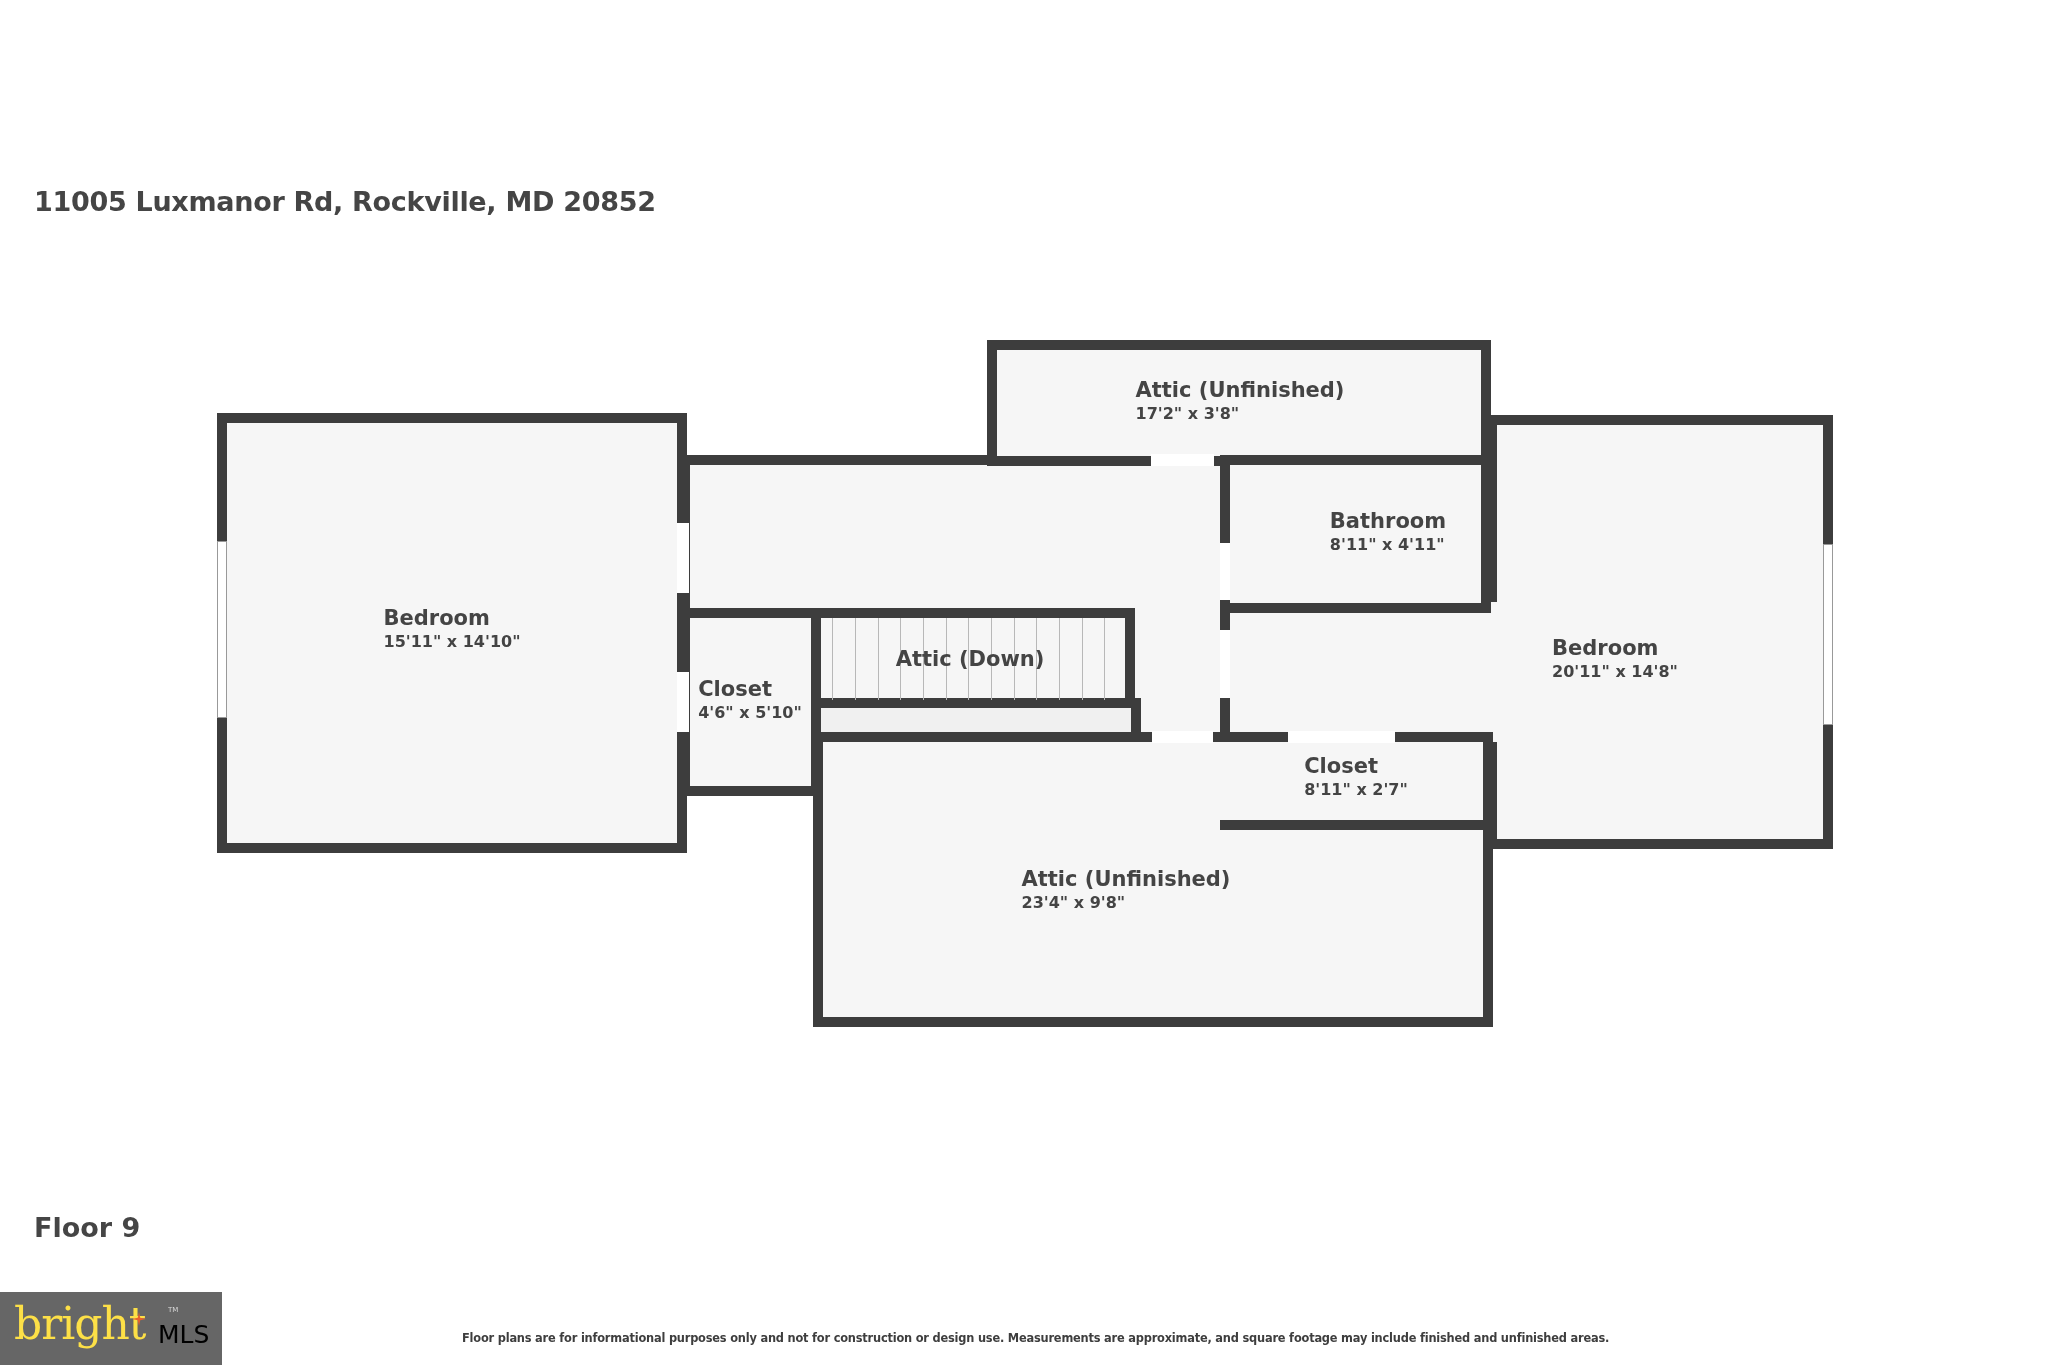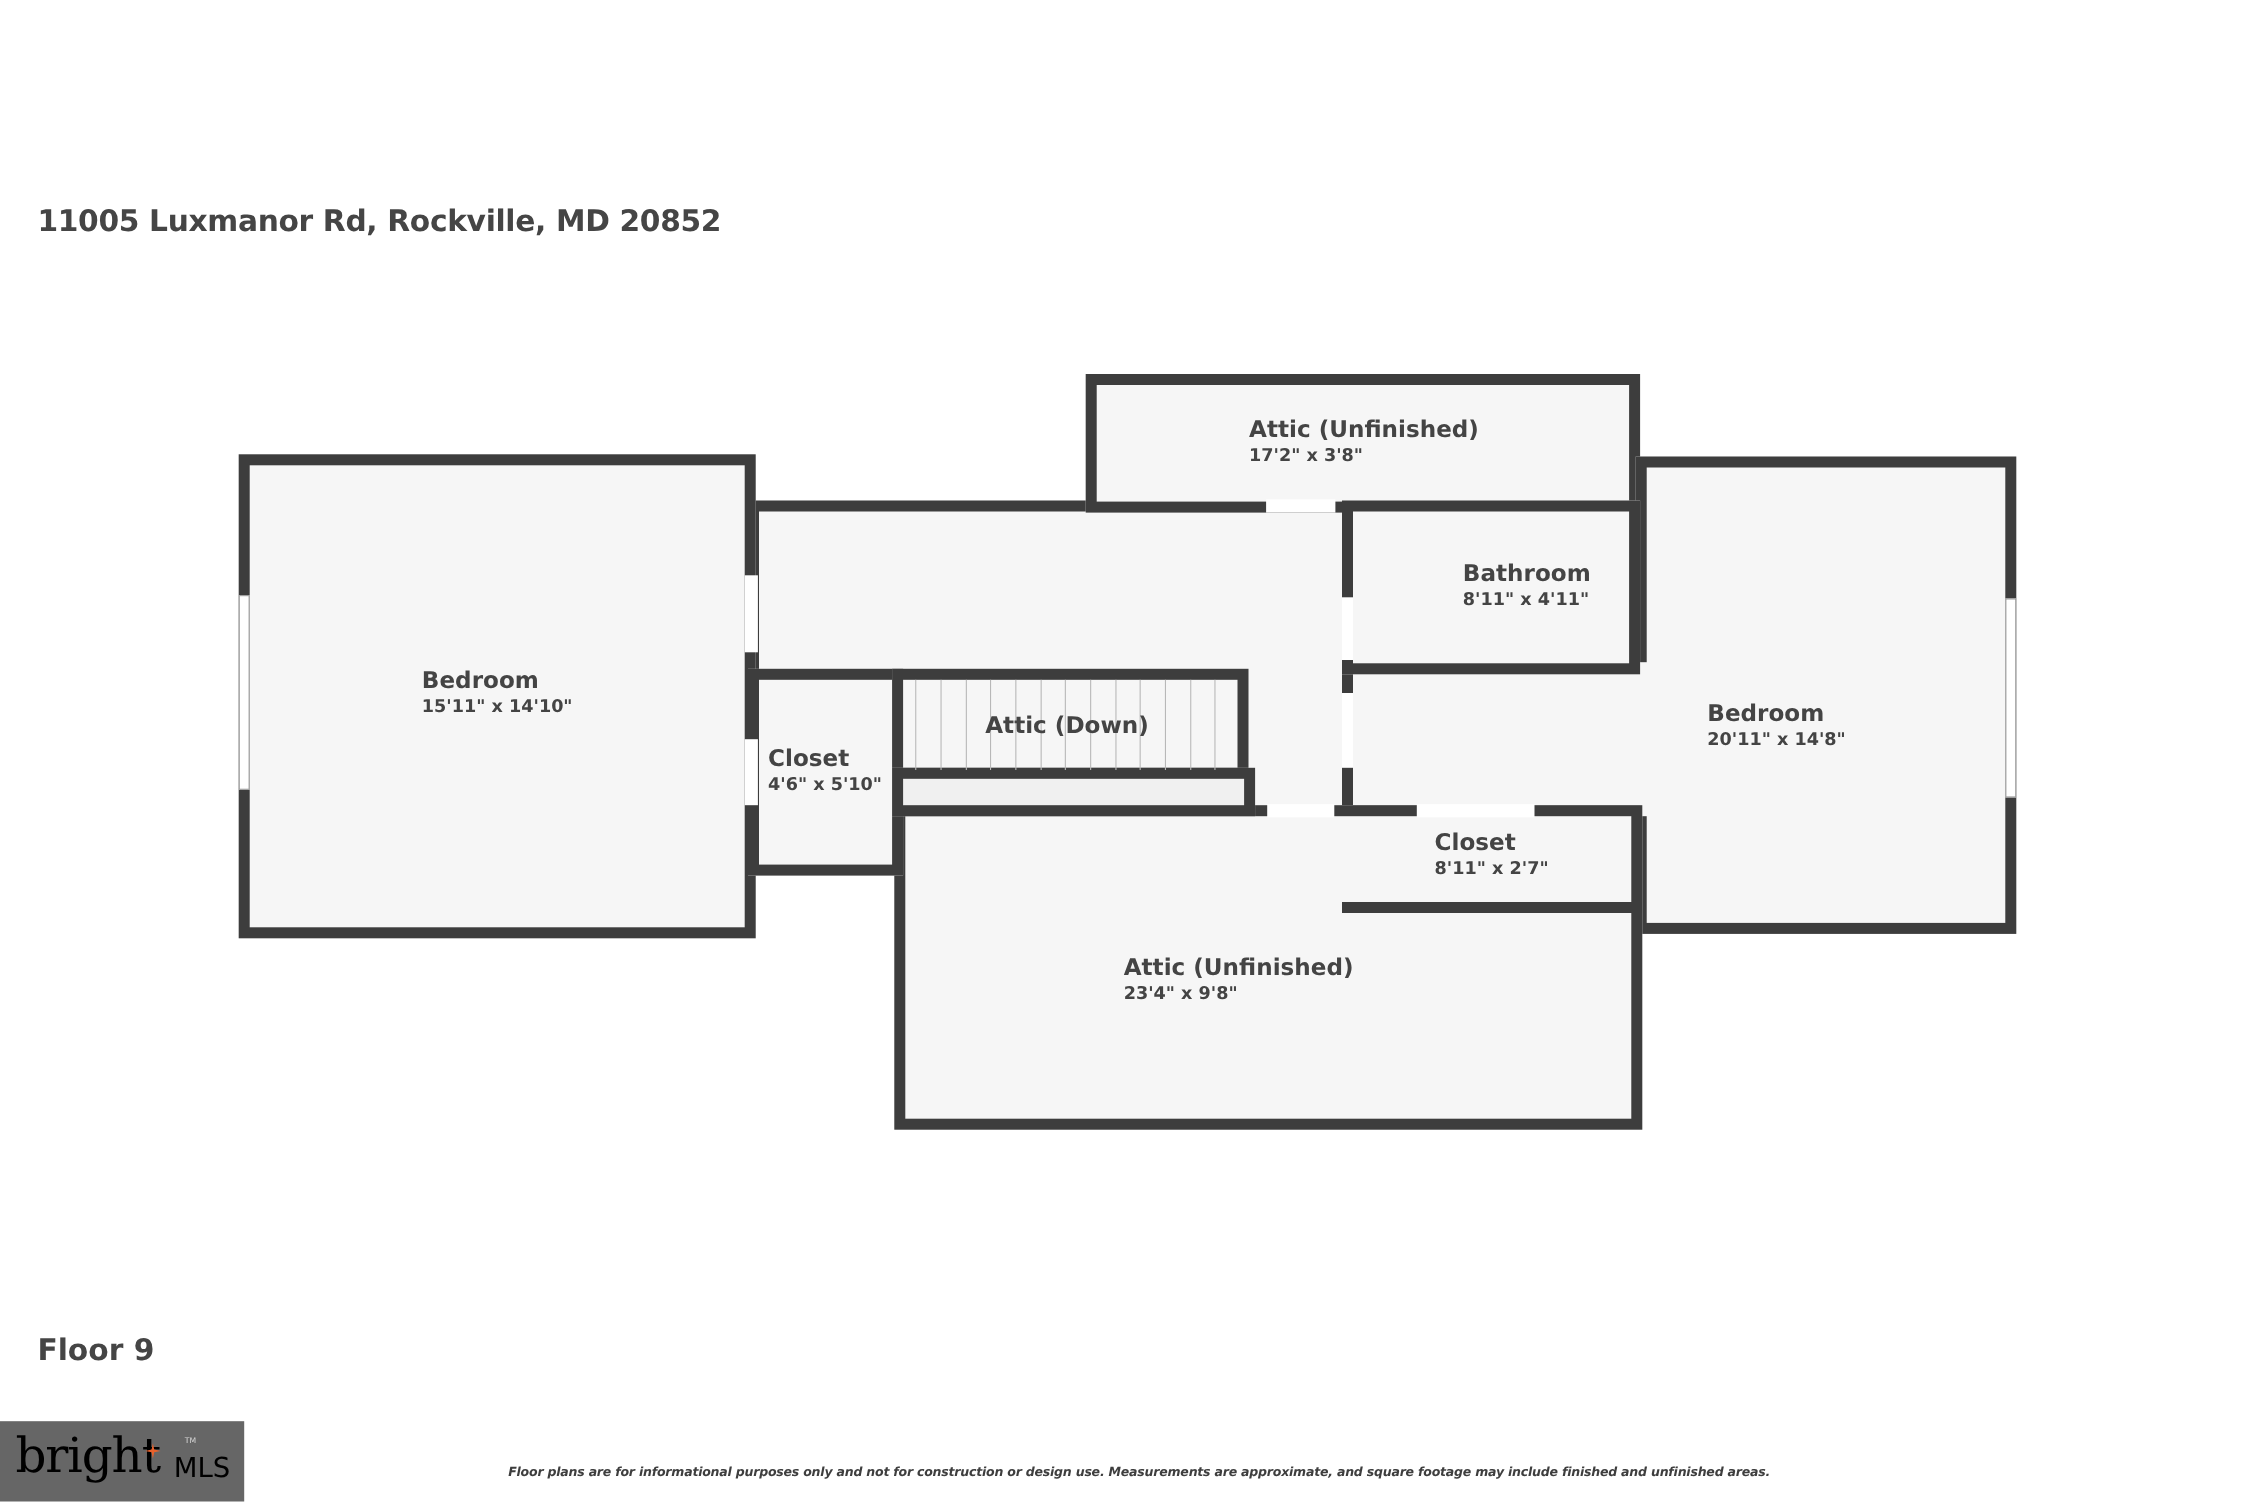--- a/index.html
+++ b/index.html
@@ -2,23 +2,23 @@
 <html><head>
 <meta charset="utf-8">
 <style>
   html, body { margin: 0; padding: 0; }
   body {
     width: 2048px; height: 1365px; position: relative; overflow: hidden;
     background: #ffffff; font-family: "DejaVu Sans", "Liberation Sans", sans-serif; color: #444444;
   }
   .title { position: absolute; left: 34px; top: 186px; font-size: 27px; font-weight: bold; color: #454545; letter-spacing: -0.3px; }
   .floor-label { position: absolute; left: 34px; top: 1212px; font-size: 27px; font-weight: bold; color: #454545; }
-  .disclaimer { position: absolute; left: 462px; top: 1331px; font-size: 11.4px; font-weight: bold; color: #3e3e3e; white-space: nowrap; letter-spacing: -0.2px; font-style: italic; }
+  .disclaimer { position: absolute; left: 462px; top: 1331px; font-size: 11.4px; font-weight: bold; color: #3e3e3e; white-space: nowrap; letter-spacing: -0.2px; }
   .logo { position: absolute; left: 0; top: 1292px; width: 222px; height: 73px; background: #666666; }
-  .logo .bright { position: absolute; left: 14px; top: 6px; font-family: "DejaVu Serif", "Liberation Serif", serif; font-size: 44px; color: #000000; letter-spacing: -1px; }
+  .logo .bright { position: absolute; left: 14px; top: 6px; font-family: "DejaVu Serif", "Liberation Serif", serif; font-size: 44px; color: #fde047; letter-spacing: -1px; }
   .logo .mls { position: absolute; left: 158px; top: 28px; font-size: 25px; color: #000000; }
   .logo .tm { position: absolute; left: 132px; top: 14px; font-size: 7px; color: #d8d8d8; margin-left: 36px; }
   .logo .star { position: absolute; left: 132px; top: 20px; width: 14px; height: 14px; }
 
   .room { position: absolute; background: #f6f6f6; border: 10px solid #3d3d3d; box-sizing: border-box; }
   .wall { position: absolute; background: #3d3d3d; }
   .gap { position: absolute; background: #ffffff; }
   .label { position: absolute; transform: translateX(-50%); white-space: nowrap; }
   .label .name { font-size: 21px; font-weight: bold; color: #444; display: block; line-height: 26px; }
   .label .dims { font-size: 16px; font-weight: bold; color: #444; display: block; line-height: 22px; }

